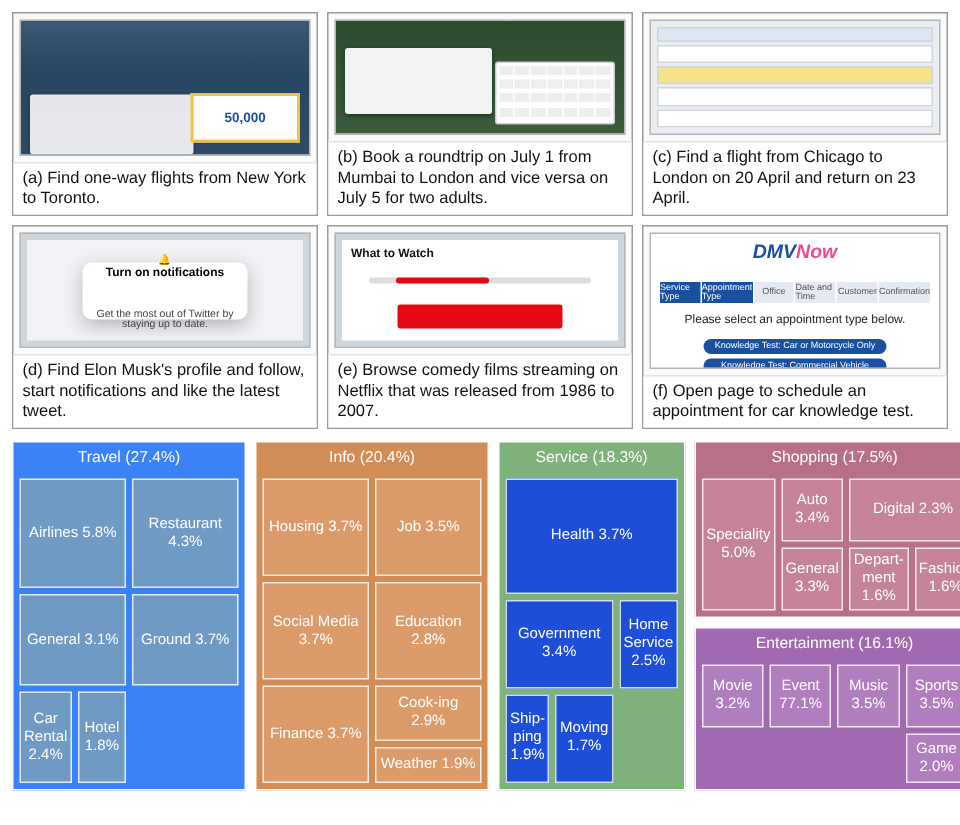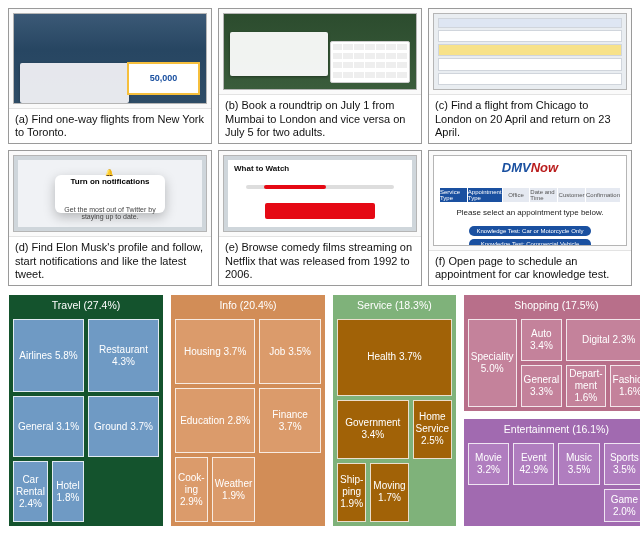--- a/index.html
+++ b/index.html
@@ -172,26 +172,26 @@
   .cell {
     border:1px solid rgba(255,255,255,0.8);
     display:flex;
     align-items:center;
     justify-content:center;
     text-align:center;
     padding:2px;
     line-height:1.2;
   }
 
-  .c-travel  { background:#14532d; }
+  .c-travel  { background:#3b82f6; }
   .c-travel .cell { background:#6f9ac4; }
   .c-info    { background:#d28d57; }
   .c-info .cell { background:#db9b6b; }
   .c-service { background:#7fb27a; }
-  .c-service .cell { background:#a16207; }
+  .c-service .cell { background:#1d4ed8; }
   .c-shop    { background:#b86f8a; }
   .c-shop .cell { background:#c4829b; }
   .c-ent     { background:#a16ab0; }
   .c-ent .cell { background:#b07dbf; }
 
   .rightcol { display:flex;flex-direction:column;gap:6px; }
   .rightcol .tmap { min-height:107px; }
 </style>
 </head>
 <body>
@@ -278,27 +278,27 @@
   <div class="panel">
     <div class="thumb">
       <div class="netflix">
         <div class="header">What to Watch</div>
         <div class="slider">
             <div class="range"></div>
           </div>
         <div class="redbtn"></div>
       </div>
     </div>
-    <div class="caption">(e) Browse comedy films streaming on Netflix that was released from 1992 to 2006.</div>
+    <div class="caption">(e) Browse comedy films streaming on Netflix that was released from 1986 to 2007.</div>
   </div>
 
   <div class="panel">
     <div class="thumb dmv">
       <div class="dmvhead">
-        <span>DMV</span><span style="color:#b91c1c">Now</span>
+        <span>DMV</span><span style="color:#ec4899">Now</span>
       </div>
       <div class="dmvstep">
         <span class="on">Service Type</span>
         <span class="on">Appointment Type</span>
         <span>Office</span>
         <span>Date and Time</span>
         <span>Customer</span>
         <span>Confirmation</span>
       </div>
       <div class="dmvprompt">Please select an appointment type below.</div>
@@ -326,23 +326,24 @@
         <div class="cell">Hotel 1.8%</div>
       </div>
     </div>
   </div>
 
   <div class="tmap c-info">
     <div class="title">Info (20.4%)</div>
     <div class="cells" style="grid-template-columns:1fr 1fr;grid-template-rows:1fr 1fr 1fr;">
       <div class="cell">Housing 3.7%</div>
       <div class="cell">Job 3.5%</div>
+      <div class="cell">Social Media 3.7%</div>
       <div class="cell">Education 2.8%</div>
       <div class="cell">Finance 3.7%</div>
-      <div style="display:grid;grid-template-columns:1fr 1fr;gap:4px;">
+      <div style="display:grid;grid-template-columns:1fr;gap:4px;">
         <div class="cell">Cook-ing 2.9%</div>
         <div class="cell">Weather 1.9%</div>
       </div>
     </div>
   </div>
 
   <div class="tmap c-service">
     <div class="title">Service (18.3%)</div>
     <div class="cells" style="grid-template-columns:1fr 1fr;grid-template-rows:1.3fr 1fr 1fr;">
       <div class="cell" style="grid-column:1/3">Health 3.7%</div>
@@ -365,21 +366,21 @@
         <div class="cell">General 3.3%</div>
         <div style="display:grid;grid-template-columns:1fr 1fr;gap:4px;">
           <div class="cell">Depart-ment 1.6%</div>
           <div class="cell">Fashion 1.6%</div>
         </div>
       </div>
     </div>
     <div class="tmap c-ent">
       <div class="title">Entertainment (16.1%)</div>
       <div class="cells" style="grid-template-columns:1fr 1fr 1fr 1fr;grid-template-rows:1.3fr 1fr;">
-        <div class="cell">Event 42.9%</div>
+        <div class="cell">Event 77.1%</div>
         <div class="cell">Music 3.5%</div>
         <div class="cell">Sports 3.5%</div>
         <div class="cell" style="grid-row:1/2">Movie 3.2%</div>
         <div class="cell" style="grid-column:4/5;grid-row:2/3">Game 2.0%</div>
       </div>
     </div>
   </div>
 
 </div>
 

